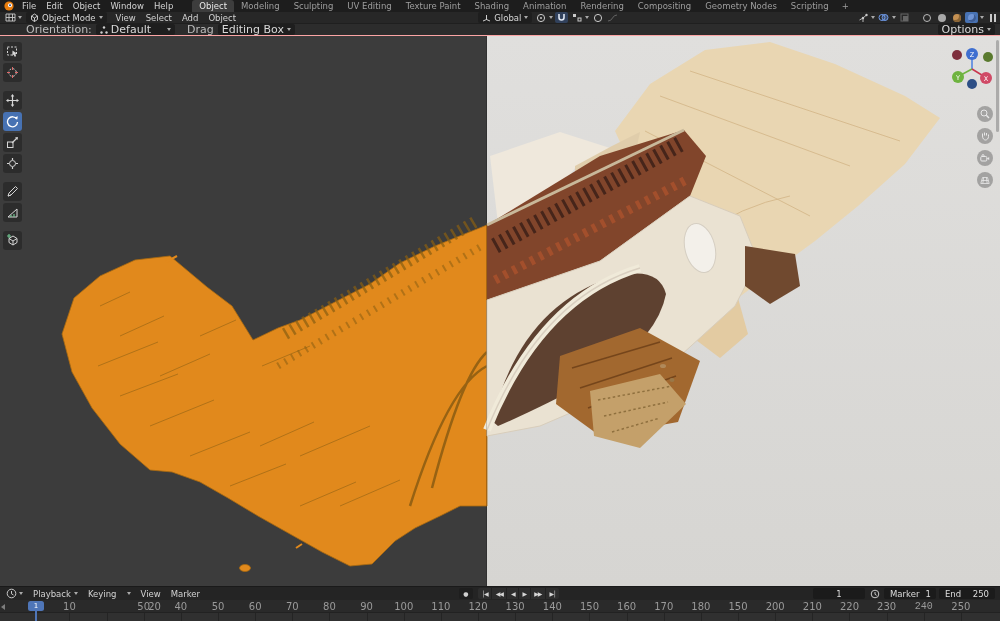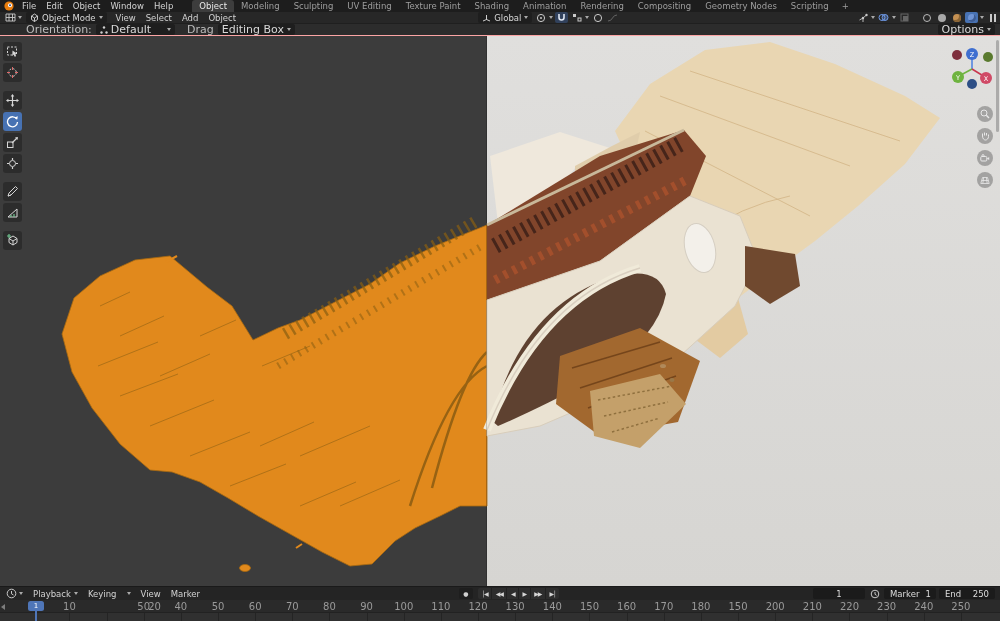--- a/index.html
+++ b/index.html
@@ -498,21 +498,21 @@
     <span class="ruler-num" style="left: 738.04px;">150</span>
     <div class="ruler-tick" style="left: 738.04px;"></div>
     <span class="ruler-num" style="left: 775.186px;">200</span>
     <div class="ruler-tick" style="left: 775.186px;"></div>
     <span class="ruler-num" style="left: 812.331px;">210</span>
     <div class="ruler-tick" style="left: 812.331px;"></div>
     <span class="ruler-num" style="left: 849.476px;">220</span>
     <div class="ruler-tick" style="left: 849.476px;"></div>
     <span class="ruler-num" style="left: 886.62px;">230</span>
     <div class="ruler-tick" style="left: 886.62px;"></div>
-    <span class="ruler-num" style="left: 923.765px;">240</span>
+    <span class="ruler-num" style="left: 923.765px; font-family: Liberation Mono, monospace;">240</span>
     <div class="ruler-tick" style="left: 923.765px;"></div>
     <span class="ruler-num" style="left: 960.91px;">250</span>
     <div class="ruler-tick" style="left: 960.91px;"></div>
     <div class="playhead" style="left: 36px;">
       <div class="ph-badge">1</div>
       <div class="ph-line"></div>
     </div>
   </div>
 
 </body></html>

